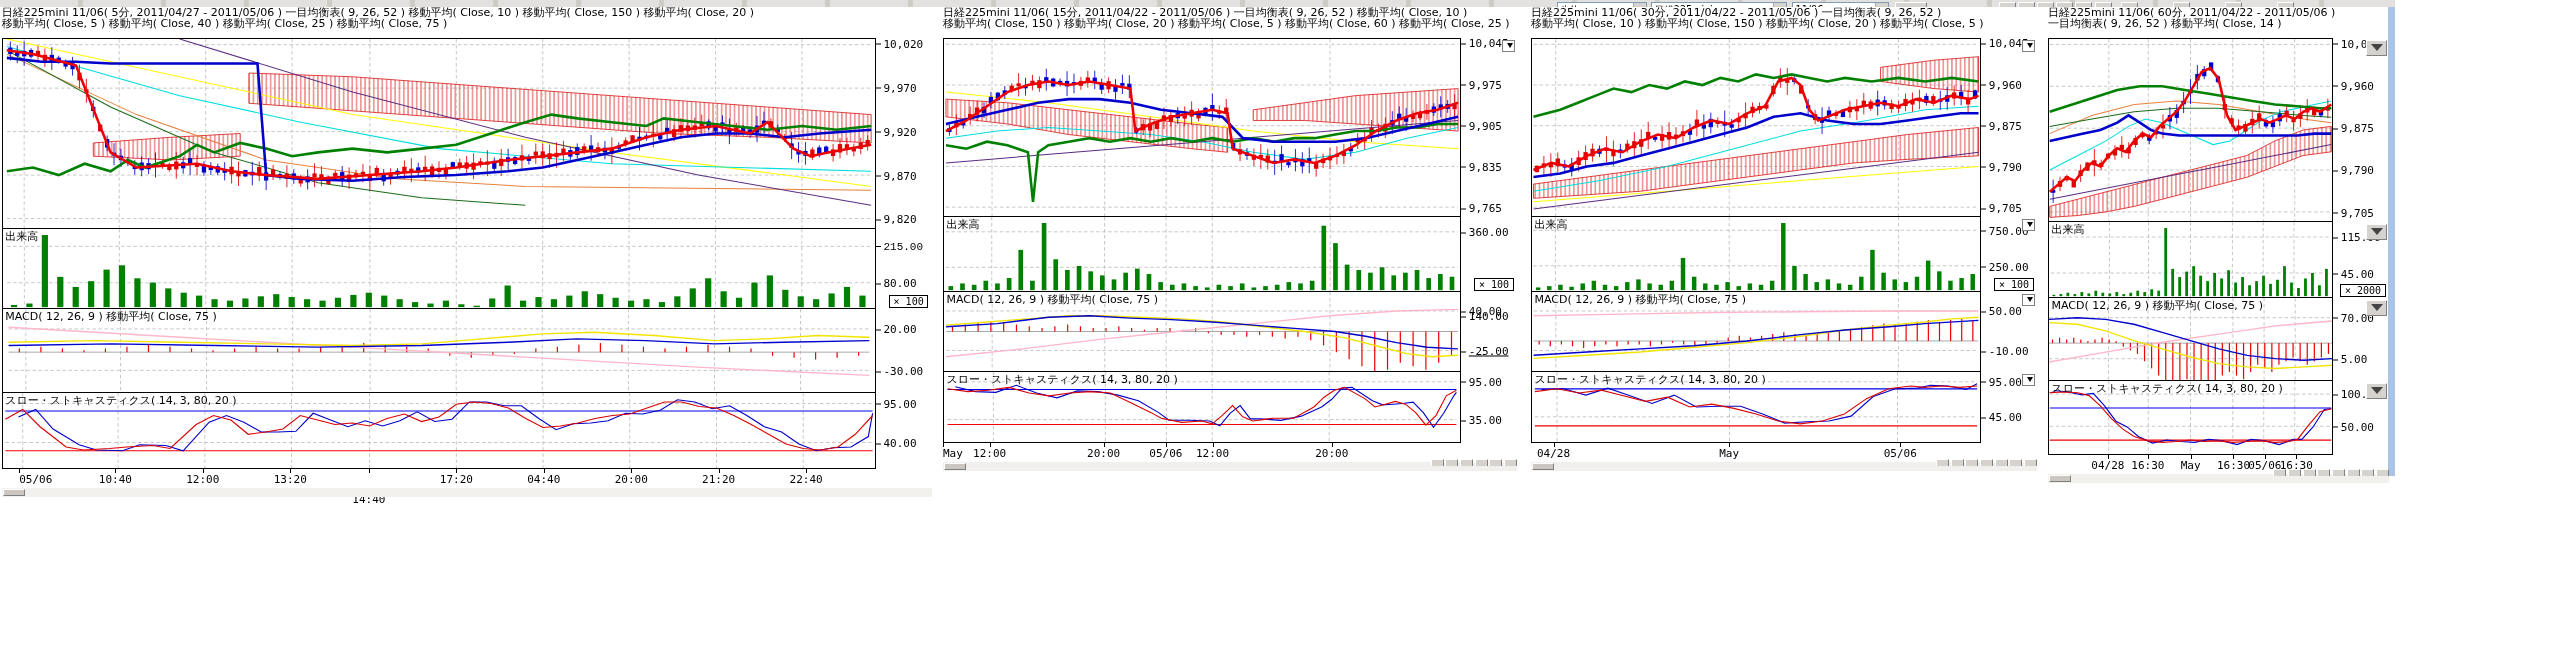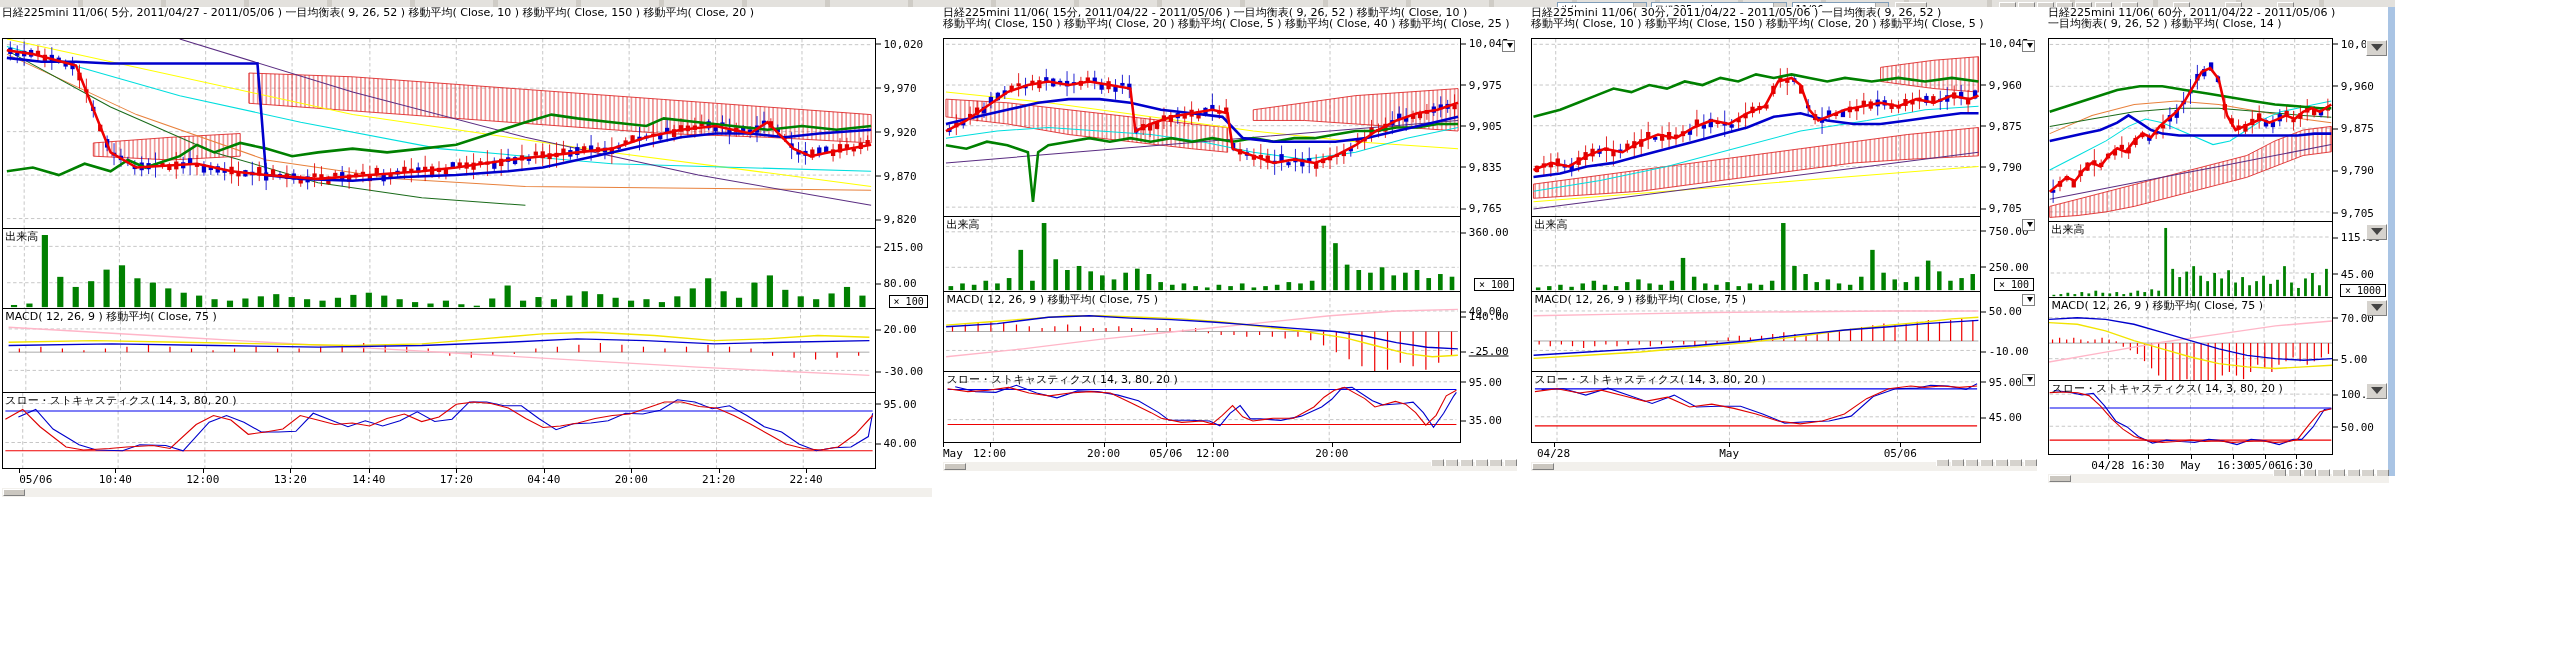--- a/index.html
+++ b/index.html
@@ -71,20 +71,21 @@
   <div class="tbtn" style="left:2095px;"></div>
   <div class="tbtn" style="left:2121px;"></div>
   <div class="tbtn" style="left:2173px;"></div>
   <div class="tbtn" style="left:2225px;"></div>
   <div class="tbtn" style="left:2277px;"></div>
 </div>
 
 <div class="panel p1" style="left:1.7px;top:7px;width:930px;height:487px;">
   <div class="ptitle">
     <div>日経225mini 11/06( 5分, 2011/04/27 - 2011/05/06 )   一目均衡表( 9, 26, 52 )   移動平均( Close, 10 )   移動平均( Close, 150 )   移動平均( Close, 20 )</div>
+    <div>移動平均( Close, 5 )   移動平均( Close, 40 )   移動平均( Close, 25 )   移動平均( Close, 75 )</div>
   </div>
   <div class="pane price" style="height:191px;">
     <svg class="plot" viewBox="0 0 1006 220">
         <defs>
           <pattern id="hatch0" width="5" height="8" patternUnits="userSpaceOnUse">
             <line x1="2" y1="0" x2="2" y2="8" stroke="#dd2222" stroke-width="1"></line>
           </pattern>
         </defs>
         <line x1="20.12" y1="0" x2="20.12" y2="220" stroke="#bdbdbd" stroke-dasharray="4 3"></line>
         <line x1="130.78" y1="0" x2="130.78" y2="220" stroke="#bdbdbd" stroke-dasharray="4 3"></line>
@@ -437,21 +438,21 @@
         <rect x="884.7410714285714" y="54.04" width="7.185714285714287" height="36.96" fill="#008000"></rect>
         <rect x="902.7053571428572" y="70.84" width="7.185714285714287" height="20.16" fill="#008000"></rect>
         <rect x="920.6696428571429" y="78.4" width="7.185714285714287" height="12.6" fill="#008000"></rect>
         <rect x="938.6339285714287" y="81.76" width="7.185714285714287" height="9.24" fill="#008000"></rect>
         <rect x="956.5982142857143" y="75.03999999999999" width="7.185714285714287" height="15.96" fill="#008000"></rect>
         <rect x="974.5625000000001" y="67.47999999999999" width="7.185714285714287" height="23.520000000000003" fill="#008000"></rect>
         <rect x="992.5267857142858" y="77.56" width="7.185714285714287" height="13.44" fill="#008000"></rect>
       </svg>
     <div class="axis">
       <div class="badge">× 100</div>
-    <span class="tk" style="top: 22%;"><i></i>215.00</span>
+    <span class="tk" style="top: 22%; font-family: Liberation Mono, monospace;"><i></i>215.00</span>
         <span class="tk" style="top: 68%;"><i></i>80.00</span>
       </div>
   </div>
   <div class="pane macd" style="height:84px;">
     <div class="plabel">MACD( 12, 26, 9 )   移動平均( Close, 75 )</div>
     <svg class="plot" viewBox="0 0 1006 97">
         <line x1="20.12" y1="0" x2="20.12" y2="97" stroke="#bdbdbd" stroke-dasharray="4 3"></line>
         <line x1="130.78" y1="0" x2="130.78" y2="97" stroke="#bdbdbd" stroke-dasharray="4 3"></line>
         <line x1="231.38000000000002" y1="0" x2="231.38000000000002" y2="97" stroke="#bdbdbd" stroke-dasharray="4 3"></line>
         <line x1="331.98" y1="0" x2="331.98" y2="97" stroke="#bdbdbd" stroke-dasharray="4 3"></line>
@@ -541,41 +542,41 @@
   <div class="timeaxis">
       <span class="tmark" style="left: calc(1.88037%);"></span>
       <span class="tlab" style="left: calc(1.88037%);">05/06</span>
       <span class="tmark" style="left: calc(12.2224%);"></span>
       <span class="tlab" style="left: calc(12.2224%); transform: translateX(-50%);">10:40</span>
       <span class="tmark" style="left: calc(21.6243%);"></span>
       <span class="tlab" style="left: calc(21.6243%); transform: translateX(-50%);">12:00</span>
       <span class="tmark" style="left: calc(31.0262%);"></span>
       <span class="tlab" style="left: calc(31.0262%); transform: translateX(-50%);">13:20</span>
       <span class="tmark" style="left: calc(39.4879%);"></span>
-      <span class="tlab" style="left: calc(39.4879%); transform: translateX(-50%);">14:40</span>
+      <span class="tlab" style="left: calc(39.4879%); transform: translateX(-50%); margin-top: 20px;">14:40</span>
       <span class="tmark" style="left: calc(48.8897%);"></span>
       <span class="tlab" style="left: calc(48.8897%); transform: translateX(-50%);">17:20</span>
       <span class="tmark" style="left: calc(58.2916%);"></span>
       <span class="tlab" style="left: calc(58.2916%); transform: translateX(-50%);">04:40</span>
       <span class="tmark" style="left: calc(67.6935%);"></span>
       <span class="tlab" style="left: calc(67.6935%); transform: translateX(-50%);">20:00</span>
       <span class="tmark" style="left: calc(77.0953%);"></span>
       <span class="tlab" style="left: calc(77.0953%); transform: translateX(-50%); text-align: right;">21:20</span>
       <span class="tmark" style="left: calc(86.4972%);"></span>
       <span class="tlab" style="left: calc(86.4972%); transform: translateX(-50%);">22:40</span>
     </div>
   <div class="hscroll">
       <div class="thumb"></div>
     </div>
 </div>
 
 <div class="panel p2" style="left:943px;top:7px;width:574px;height:459px;">
   <div class="ptitle">
     <div>日経225mini 11/06( 15分, 2011/04/22 - 2011/05/06 )   一目均衡表( 9, 26, 52 )   移動平均( Close, 10 )</div>
-    <div>移動平均( Close, 150 )   移動平均( Close, 20 )   移動平均( Close, 5 )   移動平均( Close, 40 )   移動平均( Close, 25 )</div>
+    <div>移動平均( Close, 150 )   移動平均( Close, 20 )   移動平均( Close, 5 )   移動平均( Close, 60 )   移動平均( Close, 25 )</div>
   </div>
   <div class="pane price" style="height:179px;">
     <svg class="plot" viewBox="0 0 596 206">
         <defs>
           <pattern id="hatch1" width="5" height="8" patternUnits="userSpaceOnUse">
             <line x1="2" y1="0" x2="2" y2="8" stroke="#dd2222" stroke-width="1"></line>
           </pattern>
         </defs>
         <line x1="53.64" y1="0" x2="53.64" y2="206" stroke="#bdbdbd" stroke-dasharray="4 3"></line>
         <line x1="184.76" y1="0" x2="184.76" y2="206" stroke="#bdbdbd" stroke-dasharray="4 3"></line>
@@ -1398,21 +1399,21 @@
         <rect x="272.65" y="51.8" width="3.28" height="35.2" fill="#008000"></rect>
         <rect x="280.84999999999997" y="71" width="3.28" height="16" fill="#008000"></rect>
         <rect x="289.05" y="77.4" width="3.28" height="9.6" fill="#008000"></rect>
         <rect x="297.25" y="66.2" width="3.28" height="20.8" fill="#008000"></rect>
         <rect x="305.45" y="59.8" width="3.28" height="27.200000000000003" fill="#008000"></rect>
         <rect x="313.65" y="74.2" width="3.28" height="12.8" fill="#008000"></rect>
         <rect x="321.84999999999997" y="55" width="3.28" height="32" fill="#008000"></rect>
       </svg>
     <div class="axis">
       <div class="dbtn"></div>
-      <div class="badge">× 1000</div>
+      <div class="badge">× 2000</div>
     <span class="tk" style="top: 20%;"><i></i>115.00</span>
         <span class="tk" style="top: 68%;"><i></i>45.00</span>
       </div>
   </div>
   <div class="pane macd" style="height:83px;">
     <div class="plabel">MACD( 12, 26, 9 )   移動平均( Close, 75 )</div>
     <svg class="plot" viewBox="0 0 328 95">
         <line x1="68.88" y1="0" x2="68.88" y2="95" stroke="#bdbdbd" stroke-dasharray="4 3"></line>
         <line x1="114.8" y1="0" x2="114.8" y2="95" stroke="#bdbdbd" stroke-dasharray="4 3"></line>
         <line x1="164" y1="0" x2="164" y2="95" stroke="#bdbdbd" stroke-dasharray="4 3"></line>

